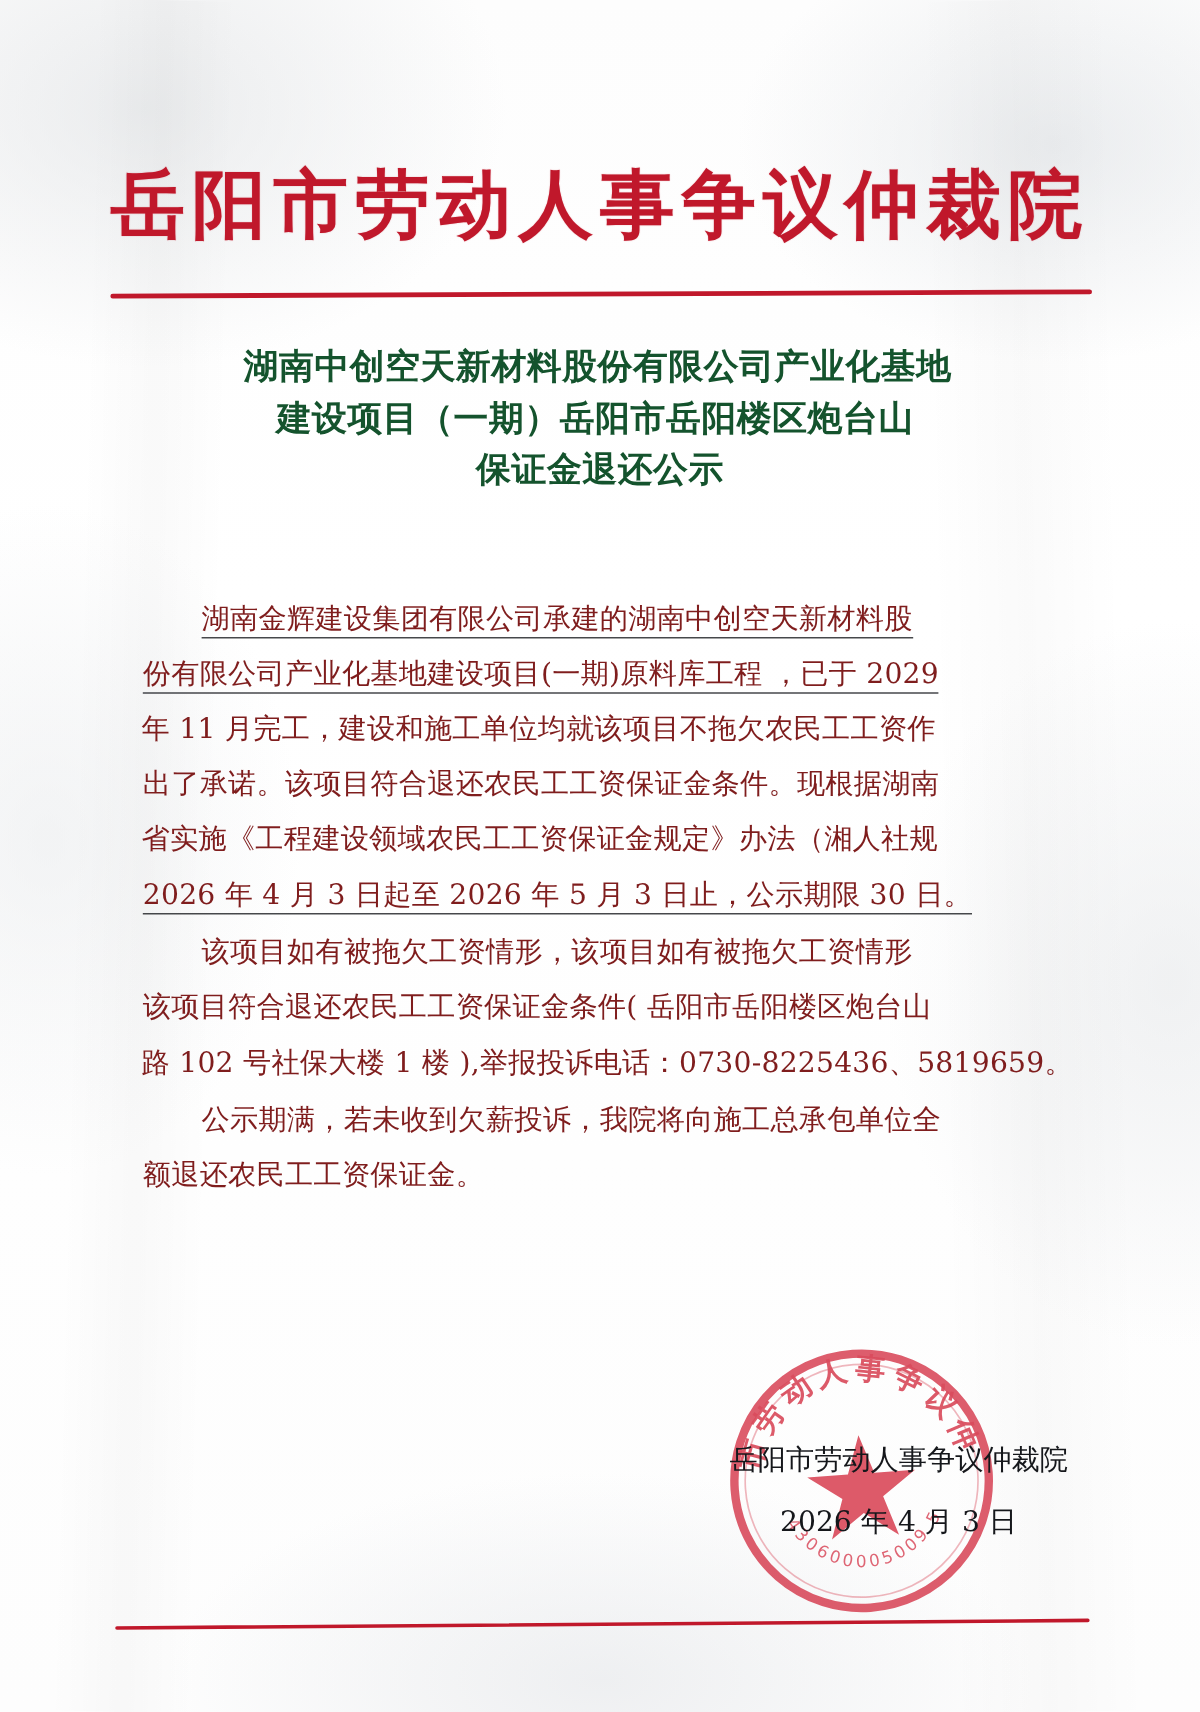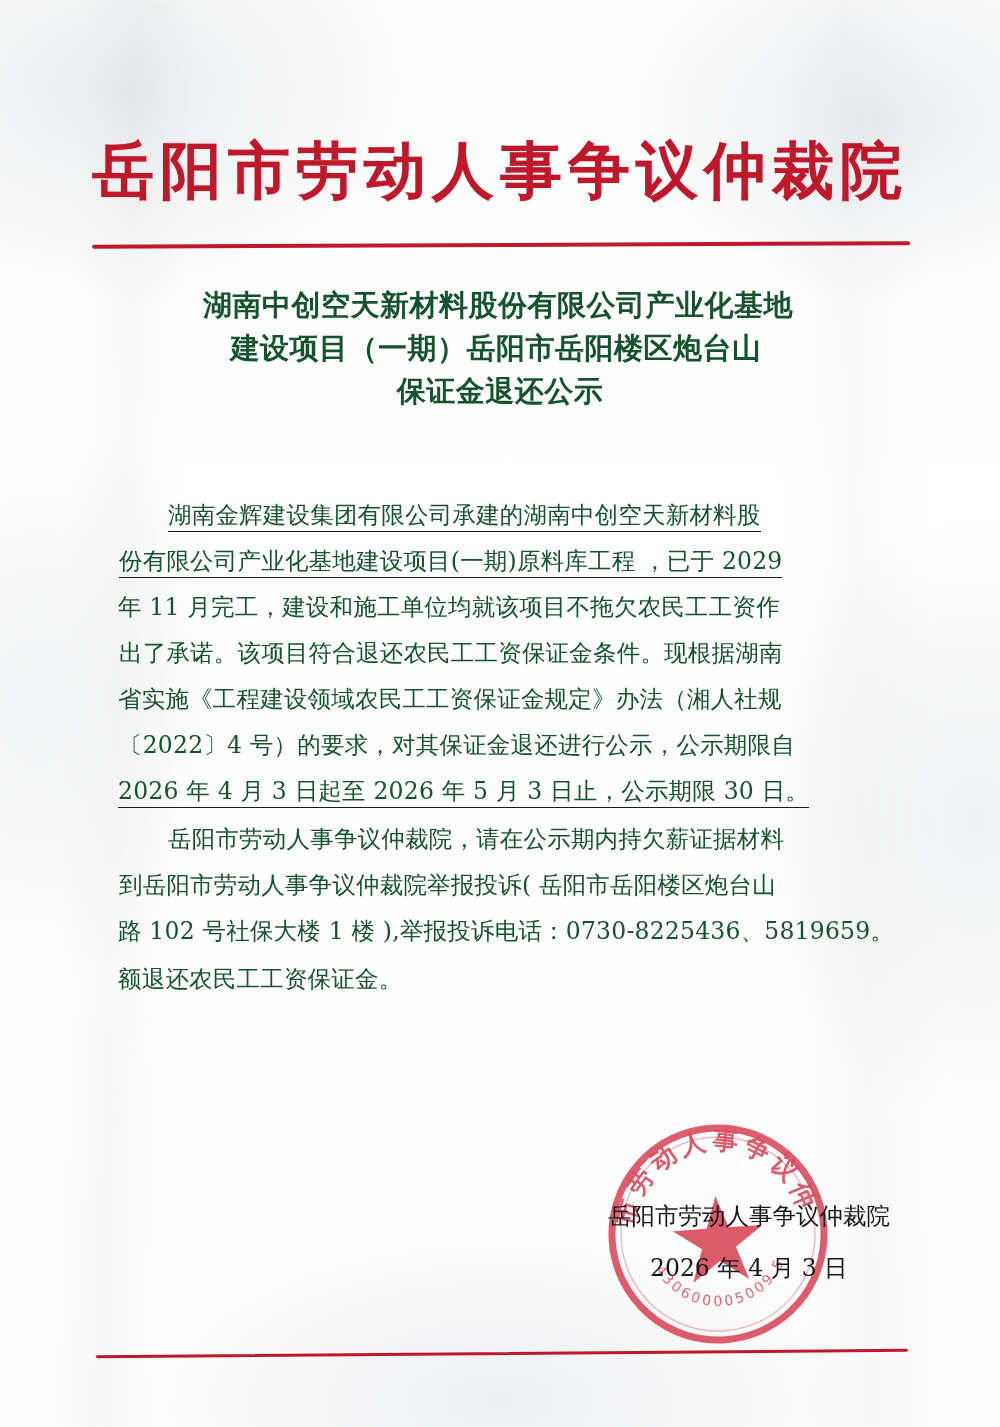--- a/index.html
+++ b/index.html
@@ -90,21 +90,21 @@
 
   
   .body-text {
     position: absolute;
     left: 118px;
     width: 768px;
     top: 492px;
     font-family: "DejaVu Serif", "Liberation Serif", serif;
     font-size: 23.5px;
     line-height: 46px;
-    color: #14532d;
+    color: #7f1d1d;
     letter-spacing: 0.2px;
   }
   .para { margin: 0 0 2px 0; text-indent: 0; }
   .para .ln { display: block; white-space: nowrap; }
   .indent { display: inline-block; width: 50px; }
   .u {
     border-bottom: 1.6px solid #1a1c20;
     padding-bottom: 2px;
   }
 
@@ -169,31 +169,31 @@
   </div>
 
   <div class="body-text">
 
     <p class="para">
       <span class="ln"><span class="indent"></span><span class="u">湖南金辉建设集团有限公司承建的湖南中创空天新材料股</span></span>
       <span class="ln"><span class="u">份有限公司产业化基地建设项目(一期)原料库工程 ，已于 2029</span></span>
       <span class="ln"><span>年 11 月完工，建设和施工单位均就该项目不拖欠农民工工资作</span></span>
       <span class="ln"><span>出了承诺。该项目符合退还农民工工资保证金条件。现根据湖南</span></span>
       <span class="ln"><span>省实施《工程建设领域农民工工资保证金规定》办法（湘人社规</span></span>
-      <span class="ln"><span>〔2022〕4 号）的要求，对其保证金退还进行公示，公示期限自</span></span>
       <span class="ln"><span class="u">2026 年 4 月 3 日起至 2026 年 5 月 3 日止，公示期限 30 日。</span></span>
     </p>
 
     <p class="para">
-      <span class="ln"><span class="indent"></span><span>岳阳市劳动人事争议仲裁院，请在公示期内持欠薪证据材料</span></span>
-      <span class="ln"><span>到岳阳市劳动人事争议仲裁院举报投诉( 岳阳市岳阳楼区炮台山</span></span>
+      <span class="ln"><span class="indent"></span><span>该项目如有被拖欠工资情形，该项目如有被拖欠工资情形</span></span>
+      <span class="ln"><span>该项目符合退还农民工工资保证金条件( 岳阳市岳阳楼区炮台山</span></span>
       <span class="ln"><span>路 102 号社保大楼 1 楼 ),举报投诉电话：0730-8225436、5819659。</span></span>
     </p>
 
     <p class="para">
+      <span class="ln"><span class="indent"></span><span>公示期满，若未收到欠薪投诉，我院将向施工总承包单位全</span></span>
       <span class="ln"><span>额退还农民工工资保证金。</span></span>
     </p>
 
   </div>
 
   <div class="seal">
     <svg viewBox="0 0 232 232" xmlns="http://www.w3.org/2000/svg">
       <defs>
         <path id="sealTopArc" d="M 31,116 A 85,85 0 0 1 201,116"></path>
         <path id="sealBottomArc" d="M 44,116 A 72,72 0 0 0 188,116"></path>

